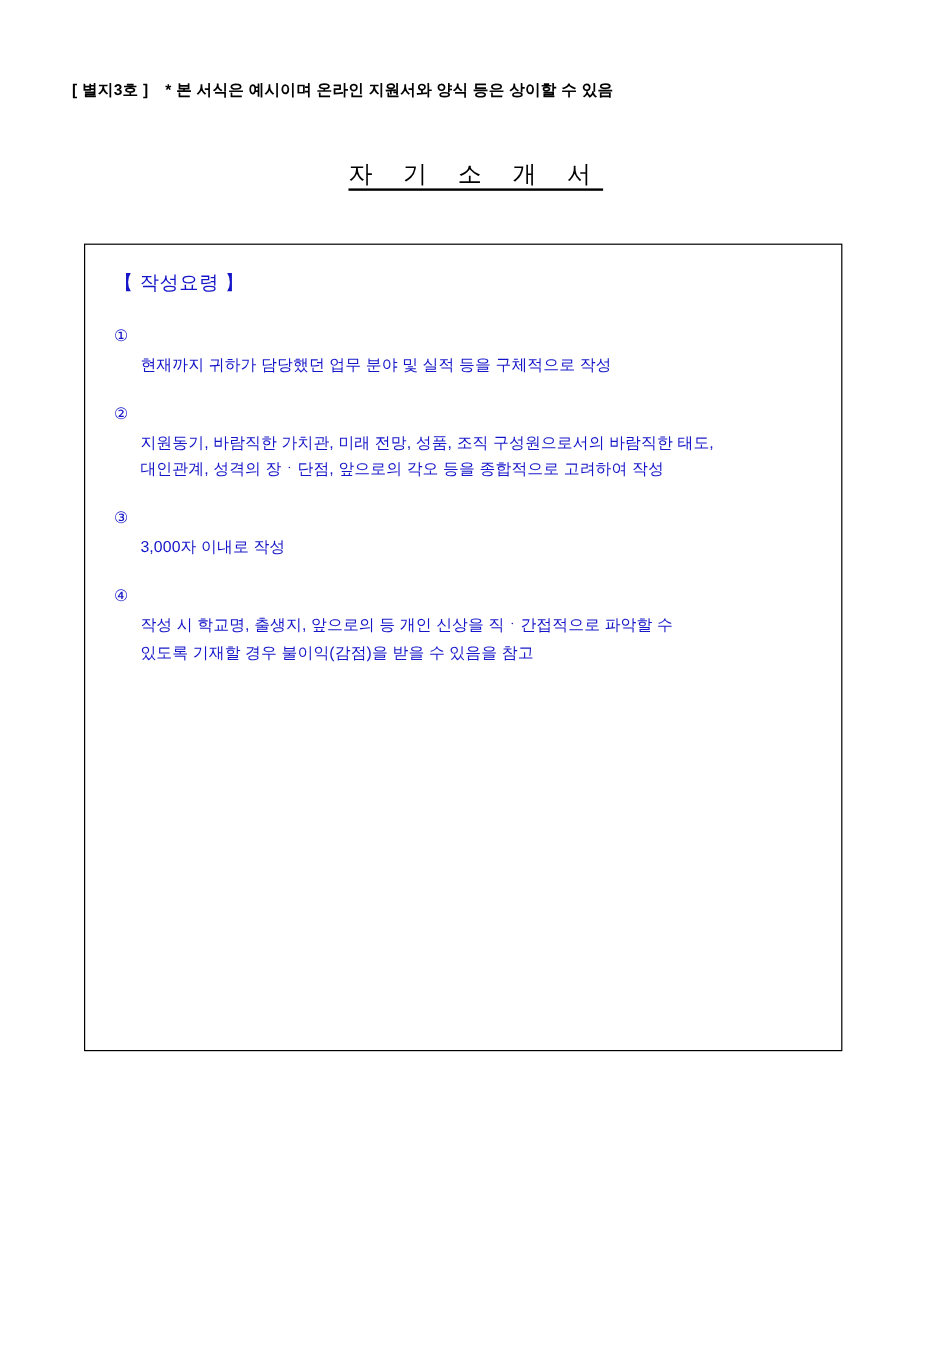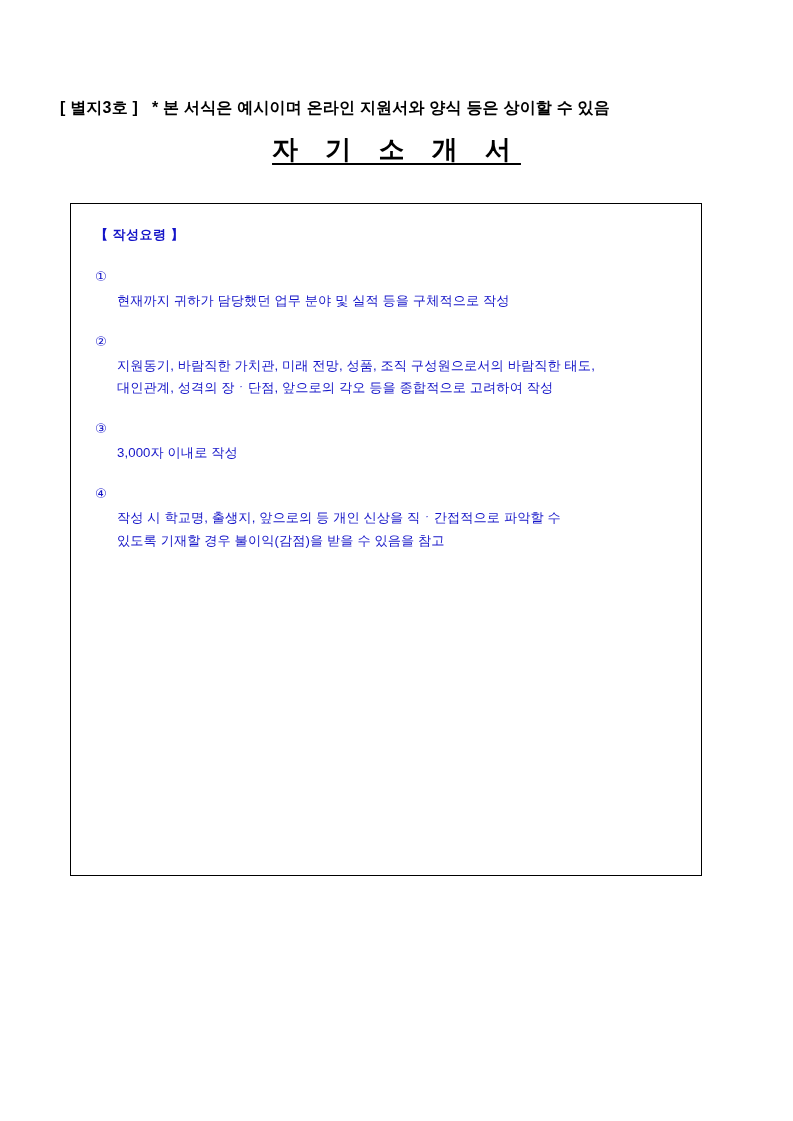--- a/index.html
+++ b/index.html
@@ -17,58 +17,58 @@
   }
   .page {
     position: relative;
     width: 793px;
     height: 1121px;
     box-sizing: border-box;
   }
   .form-code-line {
     position: absolute;
     left: 60px;
-    top: 98px;
-    font-size: 16px;
+    top: 66px;
+    font-size: 13px;
     font-weight: bold;
     letter-spacing: 0.2px;
     white-space: nowrap;
   }
   .form-code {
     margin-right: 14px;
   }
   .form-note {
     font-weight: bold;
   }
   .doc-title {
     position: absolute;
     left: 0;
     right: 0;
     top: 132px;
     text-align: center;
-    font-size: 26px;
-    font-weight: bold;
+    font-size: 20px;
+    font-weight: normal;
     letter-spacing: 10px;
     text-decoration: underline;
     text-underline-offset: 5px;
   }
   .guide-box {
     position: absolute;
     left: 70px;
     top: 203px;
     width: 632px;
     height: 673px;
     border: 1.3px solid #000000;
     box-sizing: border-box;
     padding: 22px 24px 0 24px;
   }
   .guide-heading {
     color: #1414c8;
-    font-size: 13px;
-    font-weight: bold;
+    font-size: 16px;
+    font-weight: normal;
     letter-spacing: 0.5px;
     margin-bottom: 22px;
   }
   .guide-item {
     display: flex;
     align-items: flex-start;
     color: #1414c8;
     font-size: 13.2px;
     line-height: 1.72;
     margin-bottom: 18px;

